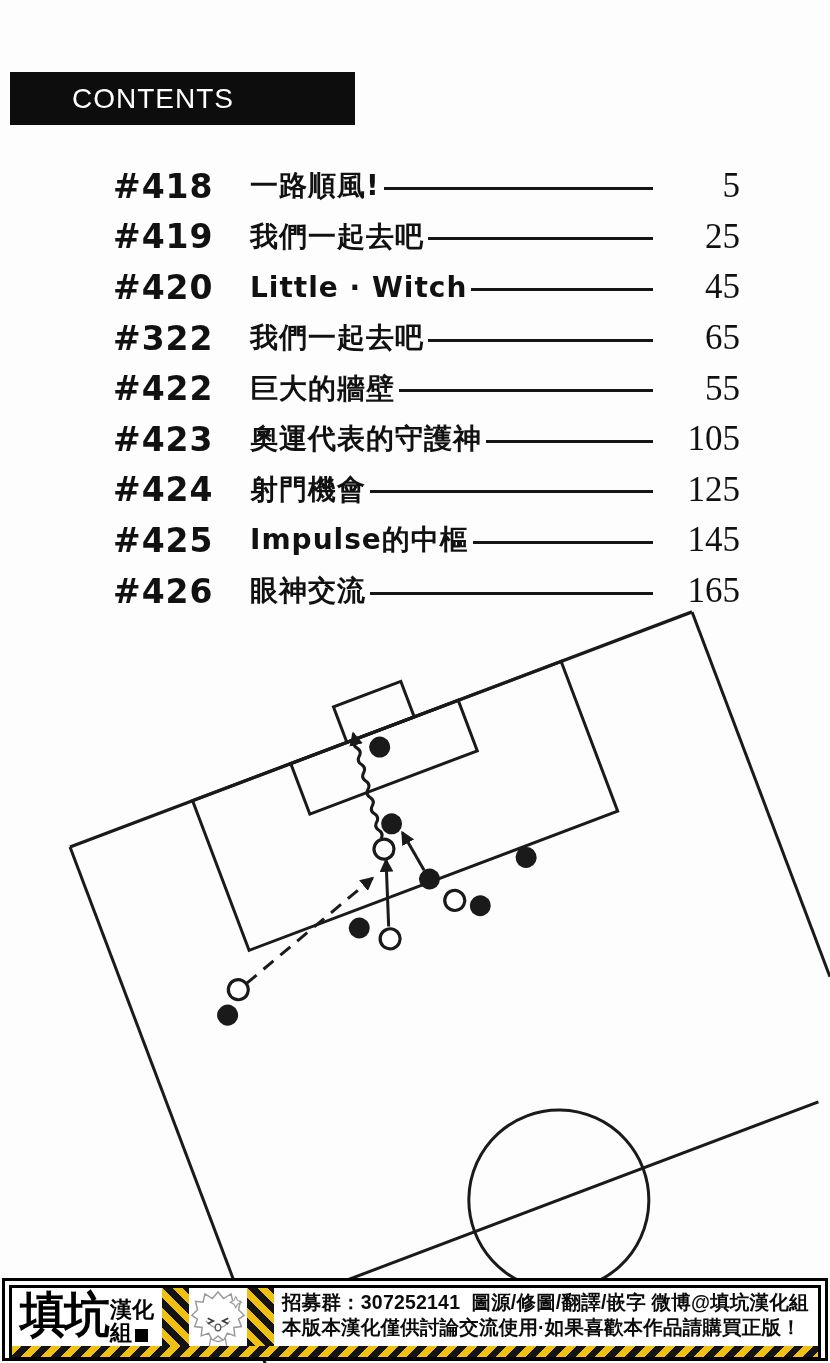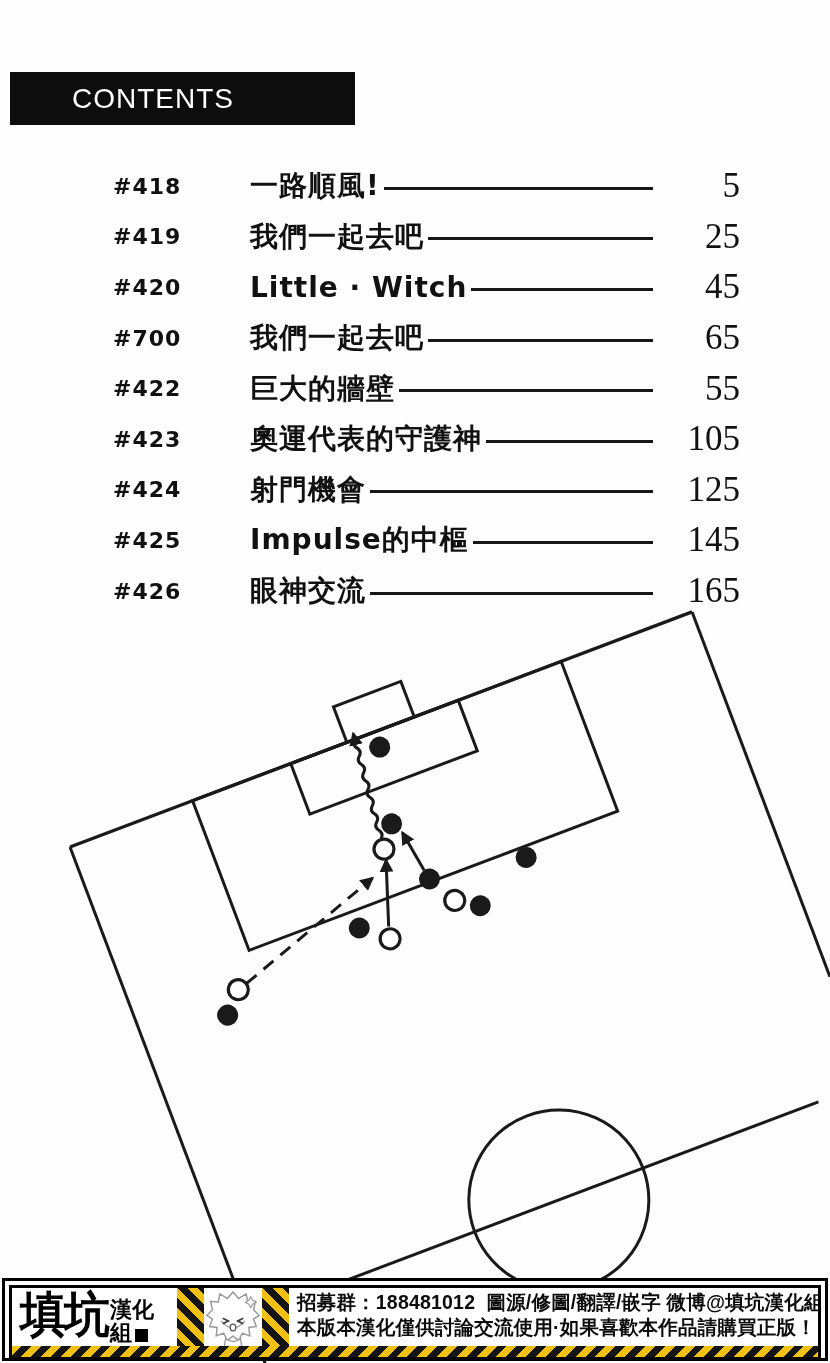--- a/index.html
+++ b/index.html
@@ -8,38 +8,38 @@
 
   
   .contents-bar{position:absolute;left:10px;top:72px;width:345px;height:53px;background:#0d0d0d;}
   .contents-bar span{display:block;padding-left:62px;line-height:54px;font-size:28px;
         letter-spacing:1px;color:#fff;font-family:"Liberation Sans",sans-serif;}
 
   
   .toc{position:absolute;left:113px;top:161px;width:627px;}
   .toc-row{display:flex;align-items:center;height:50.6px;}
   .toc-ch{width:137px;font-family:"DejaVu Sans",sans-serif;font-weight:800;
-        font-size:22px;letter-spacing:1px;color:#111;}
+        font-size:33px;letter-spacing:1px;color:#111;}
   .toc-title{font-weight:700;font-size:28px;letter-spacing:1px;color:#111;white-space:pre;
         font-family:"DejaVu Sans",sans-serif;}
   .toc-leader{flex:1;height:3px;background:#161616;margin:4px 9px 0 4px;}
   .toc-page{width:78px;text-align:right;font-family:"Liberation Serif","DejaVu Serif",serif;
         font-size:35px;color:#111;}
 
   
   .pitch-rot{position:absolute;left:70px;top:847px;width:0;height:0;
         transform:rotate(-20.7deg);transform-origin:0 0;}
   .pitch-svg{position:absolute;left:-70px;top:-70px;overflow:visible;}
 
   
   .footer-frame{position:absolute;left:2px;right:2px;top:1278px;bottom:2px;
         background:#fff;border:3px solid #000;padding:4px;box-sizing:border-box;z-index:5;}
   .footer-inner{position:relative;height:100%;border:3px solid #000;background:#fff;
         display:flex;align-items:stretch;overflow:hidden;}
-  .logo{display:flex;align-items:flex-start;padding:2px 23px 0 8px;z-index:2;}
+  .logo{display:flex;align-items:flex-start;padding:2px 8px 0 8px;z-index:2;}
   .logo-main{font-size:46px;font-weight:900;line-height:48px;letter-spacing:-2px;
         transform:scaleY(1.05);color:#000;}
   .logo-col{display:flex;flex-direction:column;margin-left:2px;margin-top:8px;}
   .logo-sub{font-size:22px;font-weight:900;line-height:23px;color:#000;}
   .logo-sub2row{display:flex;align-items:flex-end;}
   .logo-square{width:13px;height:13px;background:#000;margin-left:3px;margin-bottom:2px;}
   .stripe-v{width:27px;}
   .stripe-45{background:repeating-linear-gradient(45deg,#f0c113 0 7px,#141414 7px 14px);}
   .mascot{width:58px;display:flex;align-items:flex-start;justify-content:center;}
   .footer-text{flex:1;padding:2px 4px 0 8px;overflow:hidden;z-index:2;}
@@ -73,21 +73,21 @@
     </div>
 
     <div class="toc-row">
       <span class="toc-ch">#420</span>
       <span class="toc-title">Little · Witch</span>
       <span class="toc-leader"></span>
       <span class="toc-page">45</span>
     </div>
 
     <div class="toc-row">
-      <span class="toc-ch">#700</span>
+      <span class="toc-ch">#322</span>
       <span class="toc-title">我們一起去吧</span>
       <span class="toc-leader"></span>
       <span class="toc-page">65</span>
     </div>
 
     <div class="toc-row">
       <span class="toc-ch">#422</span>
       <span class="toc-title">巨大的牆壁</span>
       <span class="toc-leader"></span>
       <span class="toc-page">55</span>
@@ -179,19 +179,19 @@
           <path d="M30,3 L36,10 L44,5 L46,14 L54,13 L52,22 L58,28 L52,32 L55,40 L47,41 L48,50 L40,47 L36,55 L30,50 L24,55 L20,47 L12,50 L13,41 L5,40 L8,32 L2,28 L8,22 L6,13 L14,14 L16,5 L24,10 Z" fill="#ffffff" stroke="#9a9a9a" stroke-width="1.6"></path>
           <path d="M17,34 Q30,49 43,34" fill="#ffffff" stroke="#9a9a9a" stroke-width="1.4"></path>
           <path d="M19,31 l6,3 l-6,3 M41,31 l-6,3 l6,3" fill="none" stroke="#3a3a3a" stroke-width="1.8"></path>
           <ellipse cx="30" cy="41" rx="3" ry="3.6" fill="#ffffff" stroke="#555" stroke-width="1.4"></ellipse>
           <path d="M49,8 l2,4 l4,2 l-4,2 l-2,4 l-2,-4 l-4,-2 l4,-2 Z" fill="#fff" stroke="#9a9a9a" stroke-width="1.2"></path>
           <path d="M22,53 Q30,59 38,53 L40,66 L20,66 Z" fill="#ffffff" stroke="#9a9a9a" stroke-width="1.4"></path>
         </svg>
       </div>
       <div class="stripe-v stripe-45"></div>
       <div class="footer-text">
-        <div class="ft-line">招募群：188481012  圖源/修圖/翻譯/嵌字 微博@填坑漢化組</div>
+        <div class="ft-line">招募群：307252141  圖源/修圖/翻譯/嵌字 微博@填坑漢化組</div>
         <div class="ft-line">本版本漢化僅供討論交流使用·如果喜歡本作品請購買正版！</div>
       </div>
       <div class="stripe-h"></div>
     </div>
   </div>
 </div>
 
 </body></html>

